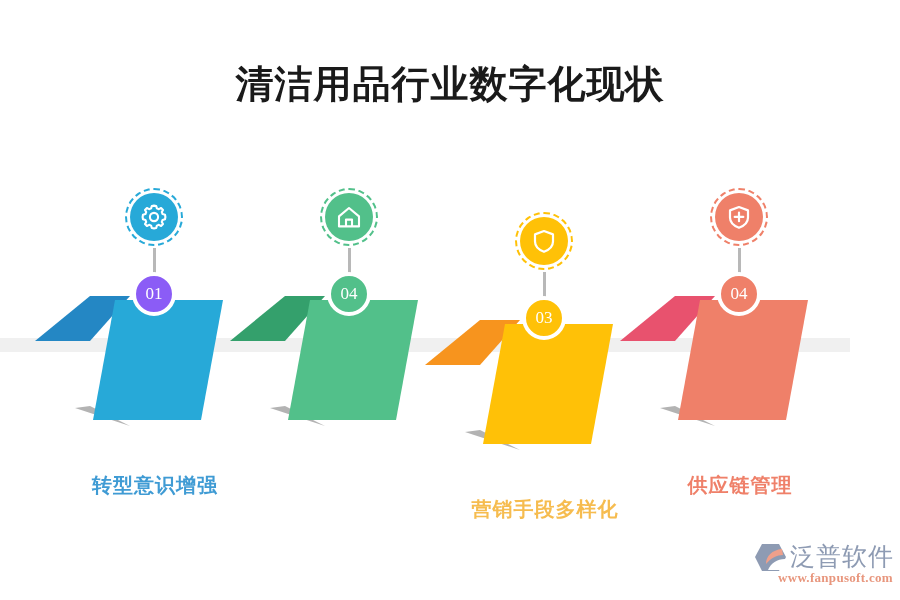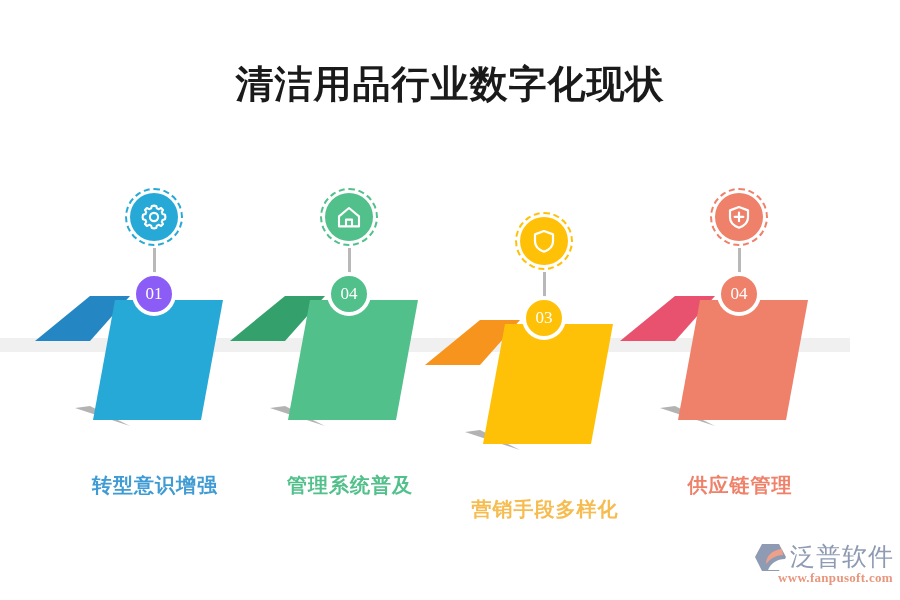--- a/index.html
+++ b/index.html
@@ -236,21 +236,20 @@
       <div class="icon-disc" style="background:#52c08a;">
         <svg width="28" height="28" viewBox="0 0 28 28">
           <path d="M4 13.4 L14 5 L24 13.4 L24 23.4 L4 23.4 Z" fill="none" stroke="#ffffff" stroke-width="2.1" stroke-linejoin="round"></path>
           <path d="M11 23.4 L11 16.6 L17 16.6 L17 23.4" fill="none" stroke="#ffffff" stroke-width="2.1" stroke-linejoin="round"></path>
         </svg>
       </div>
     </div>
 
     <div class="number-badge" style="background:#52c08a;">04</div>
 
-    <div class="step-caption" style="color:#52c08a;">管理系统普及</div>
   </div>
 
   <div class="step step-3">
 
     <div class="ribbon">
       <svg width="240" height="130" viewBox="0 0 240 130">
         <polygon points="75,0 115,0 75,45 20,45" fill="#f7941e"></polygon>
         <polygon points="75,110 115,130 60,112" fill="#b3b3b3"></polygon>
         <polygon points="100,4 208,4 186,124 78,124" fill="#ffc107"></polygon>
       </svg>

